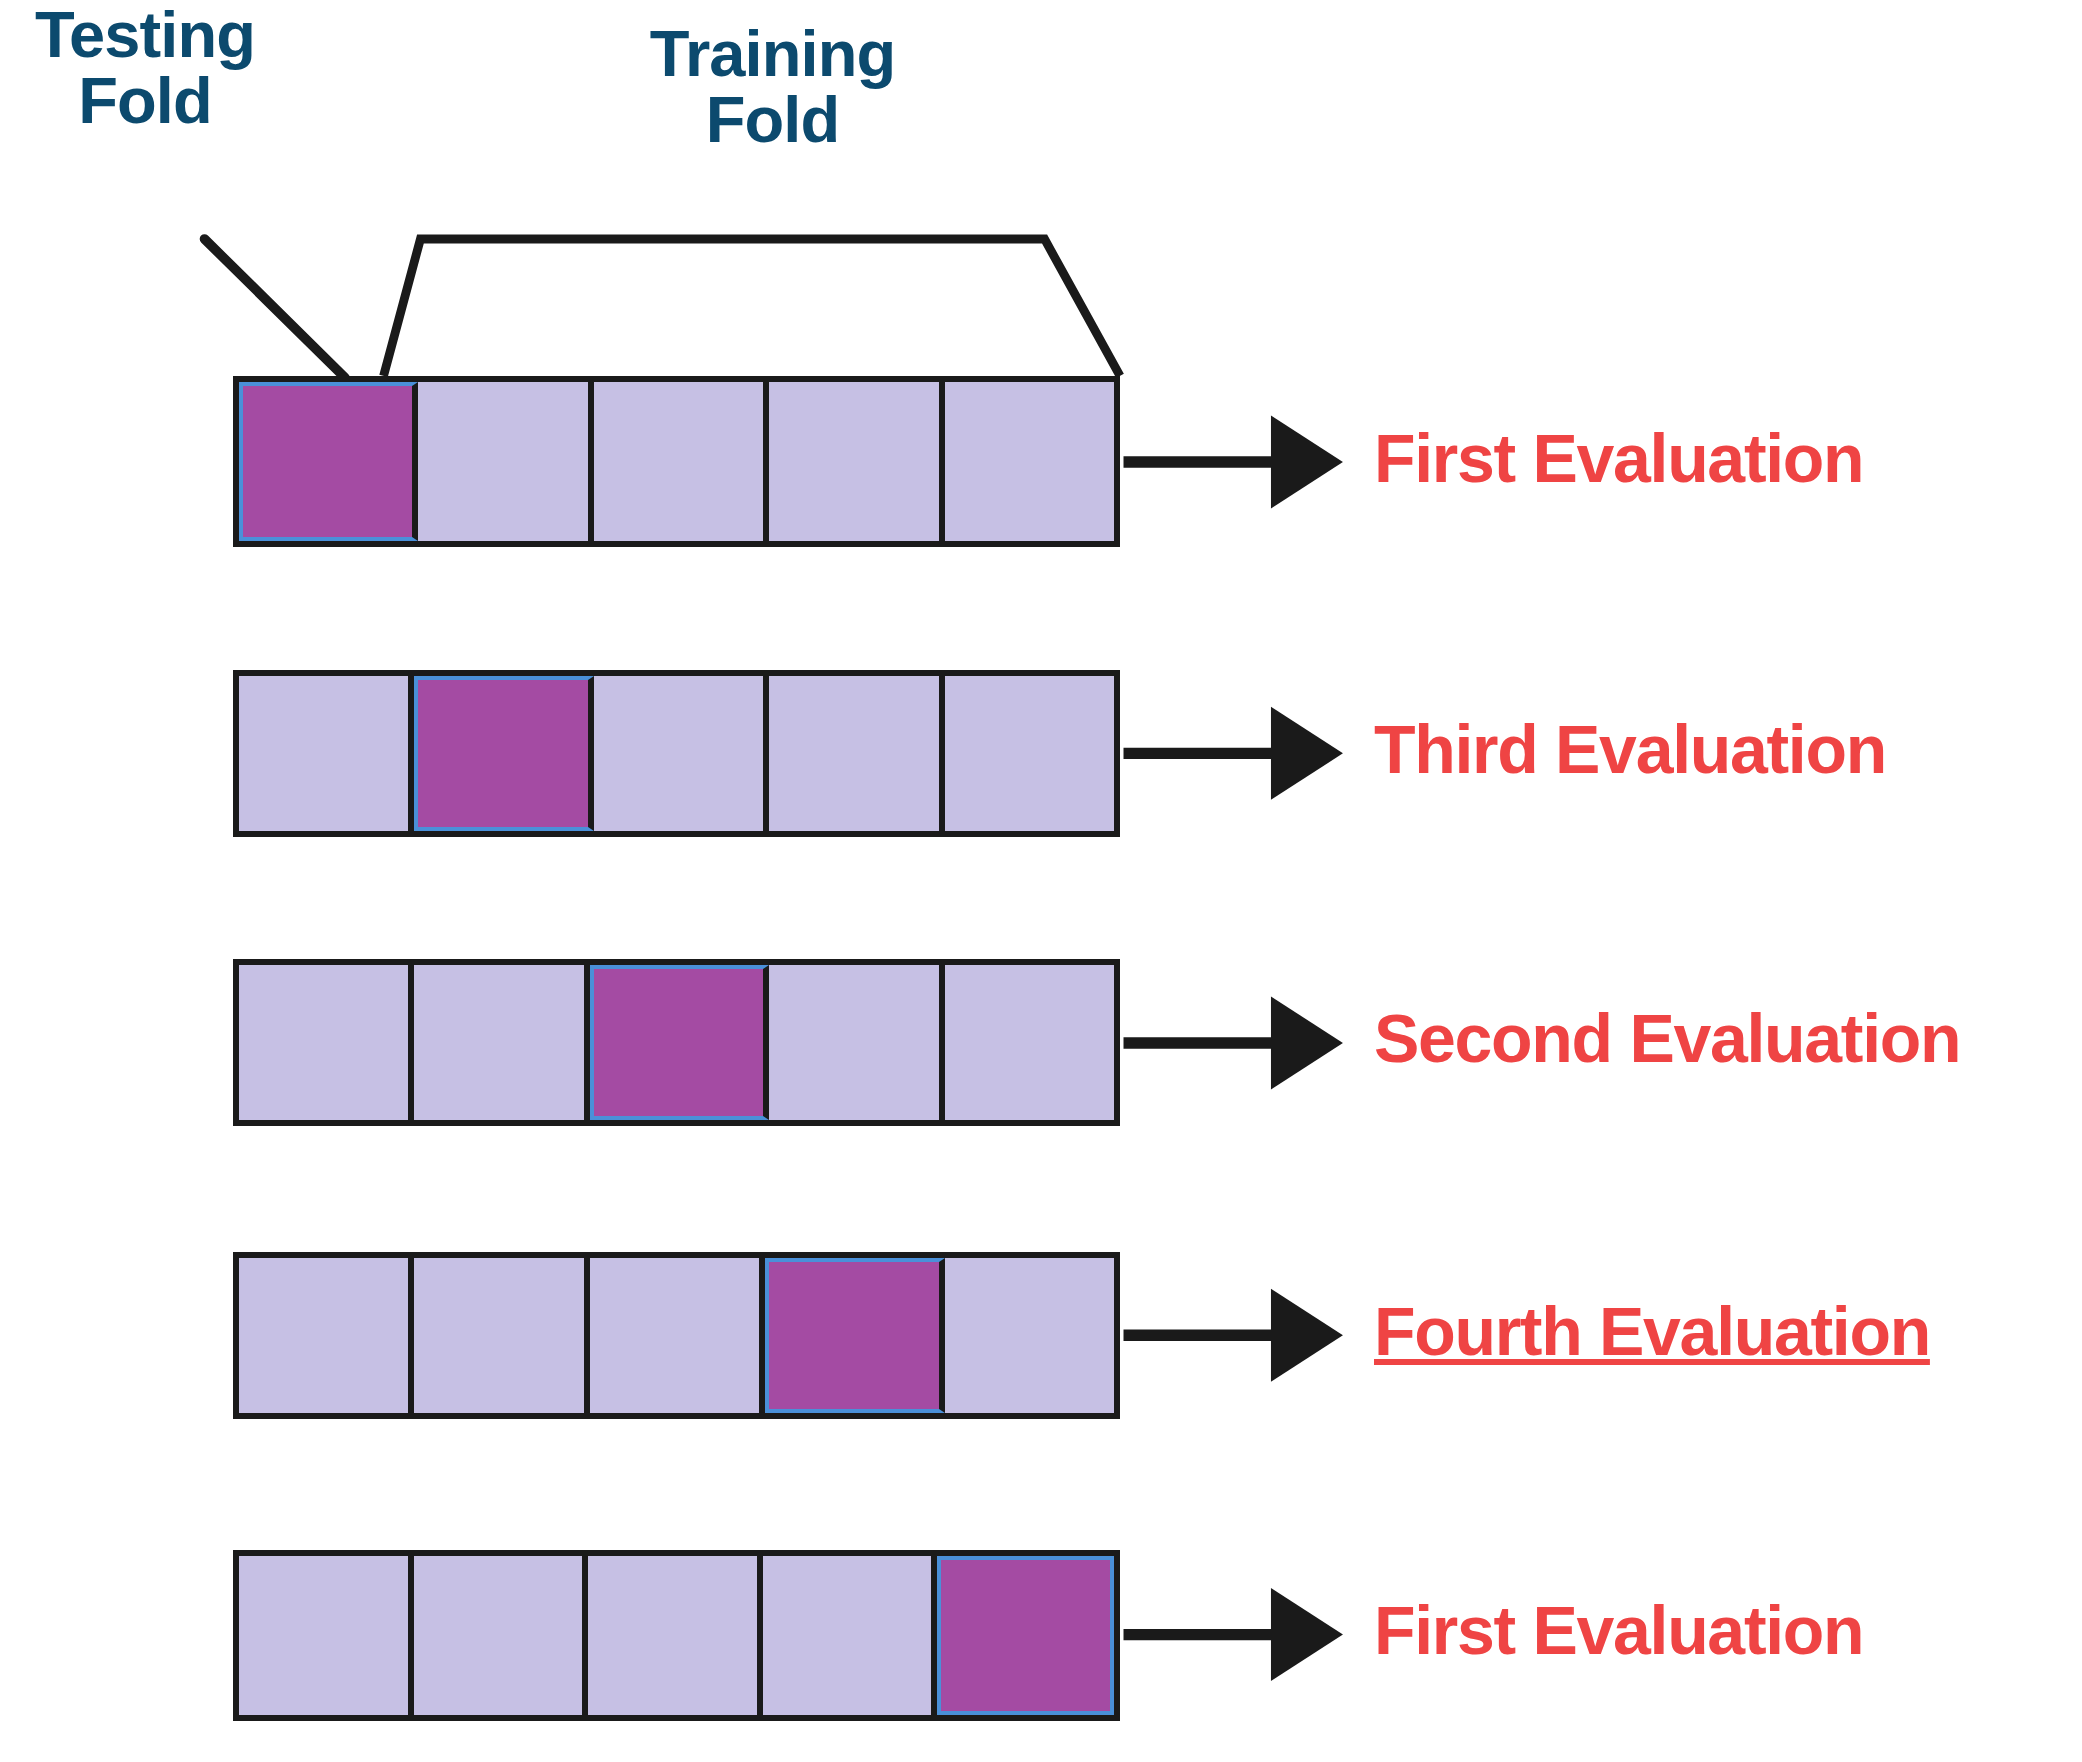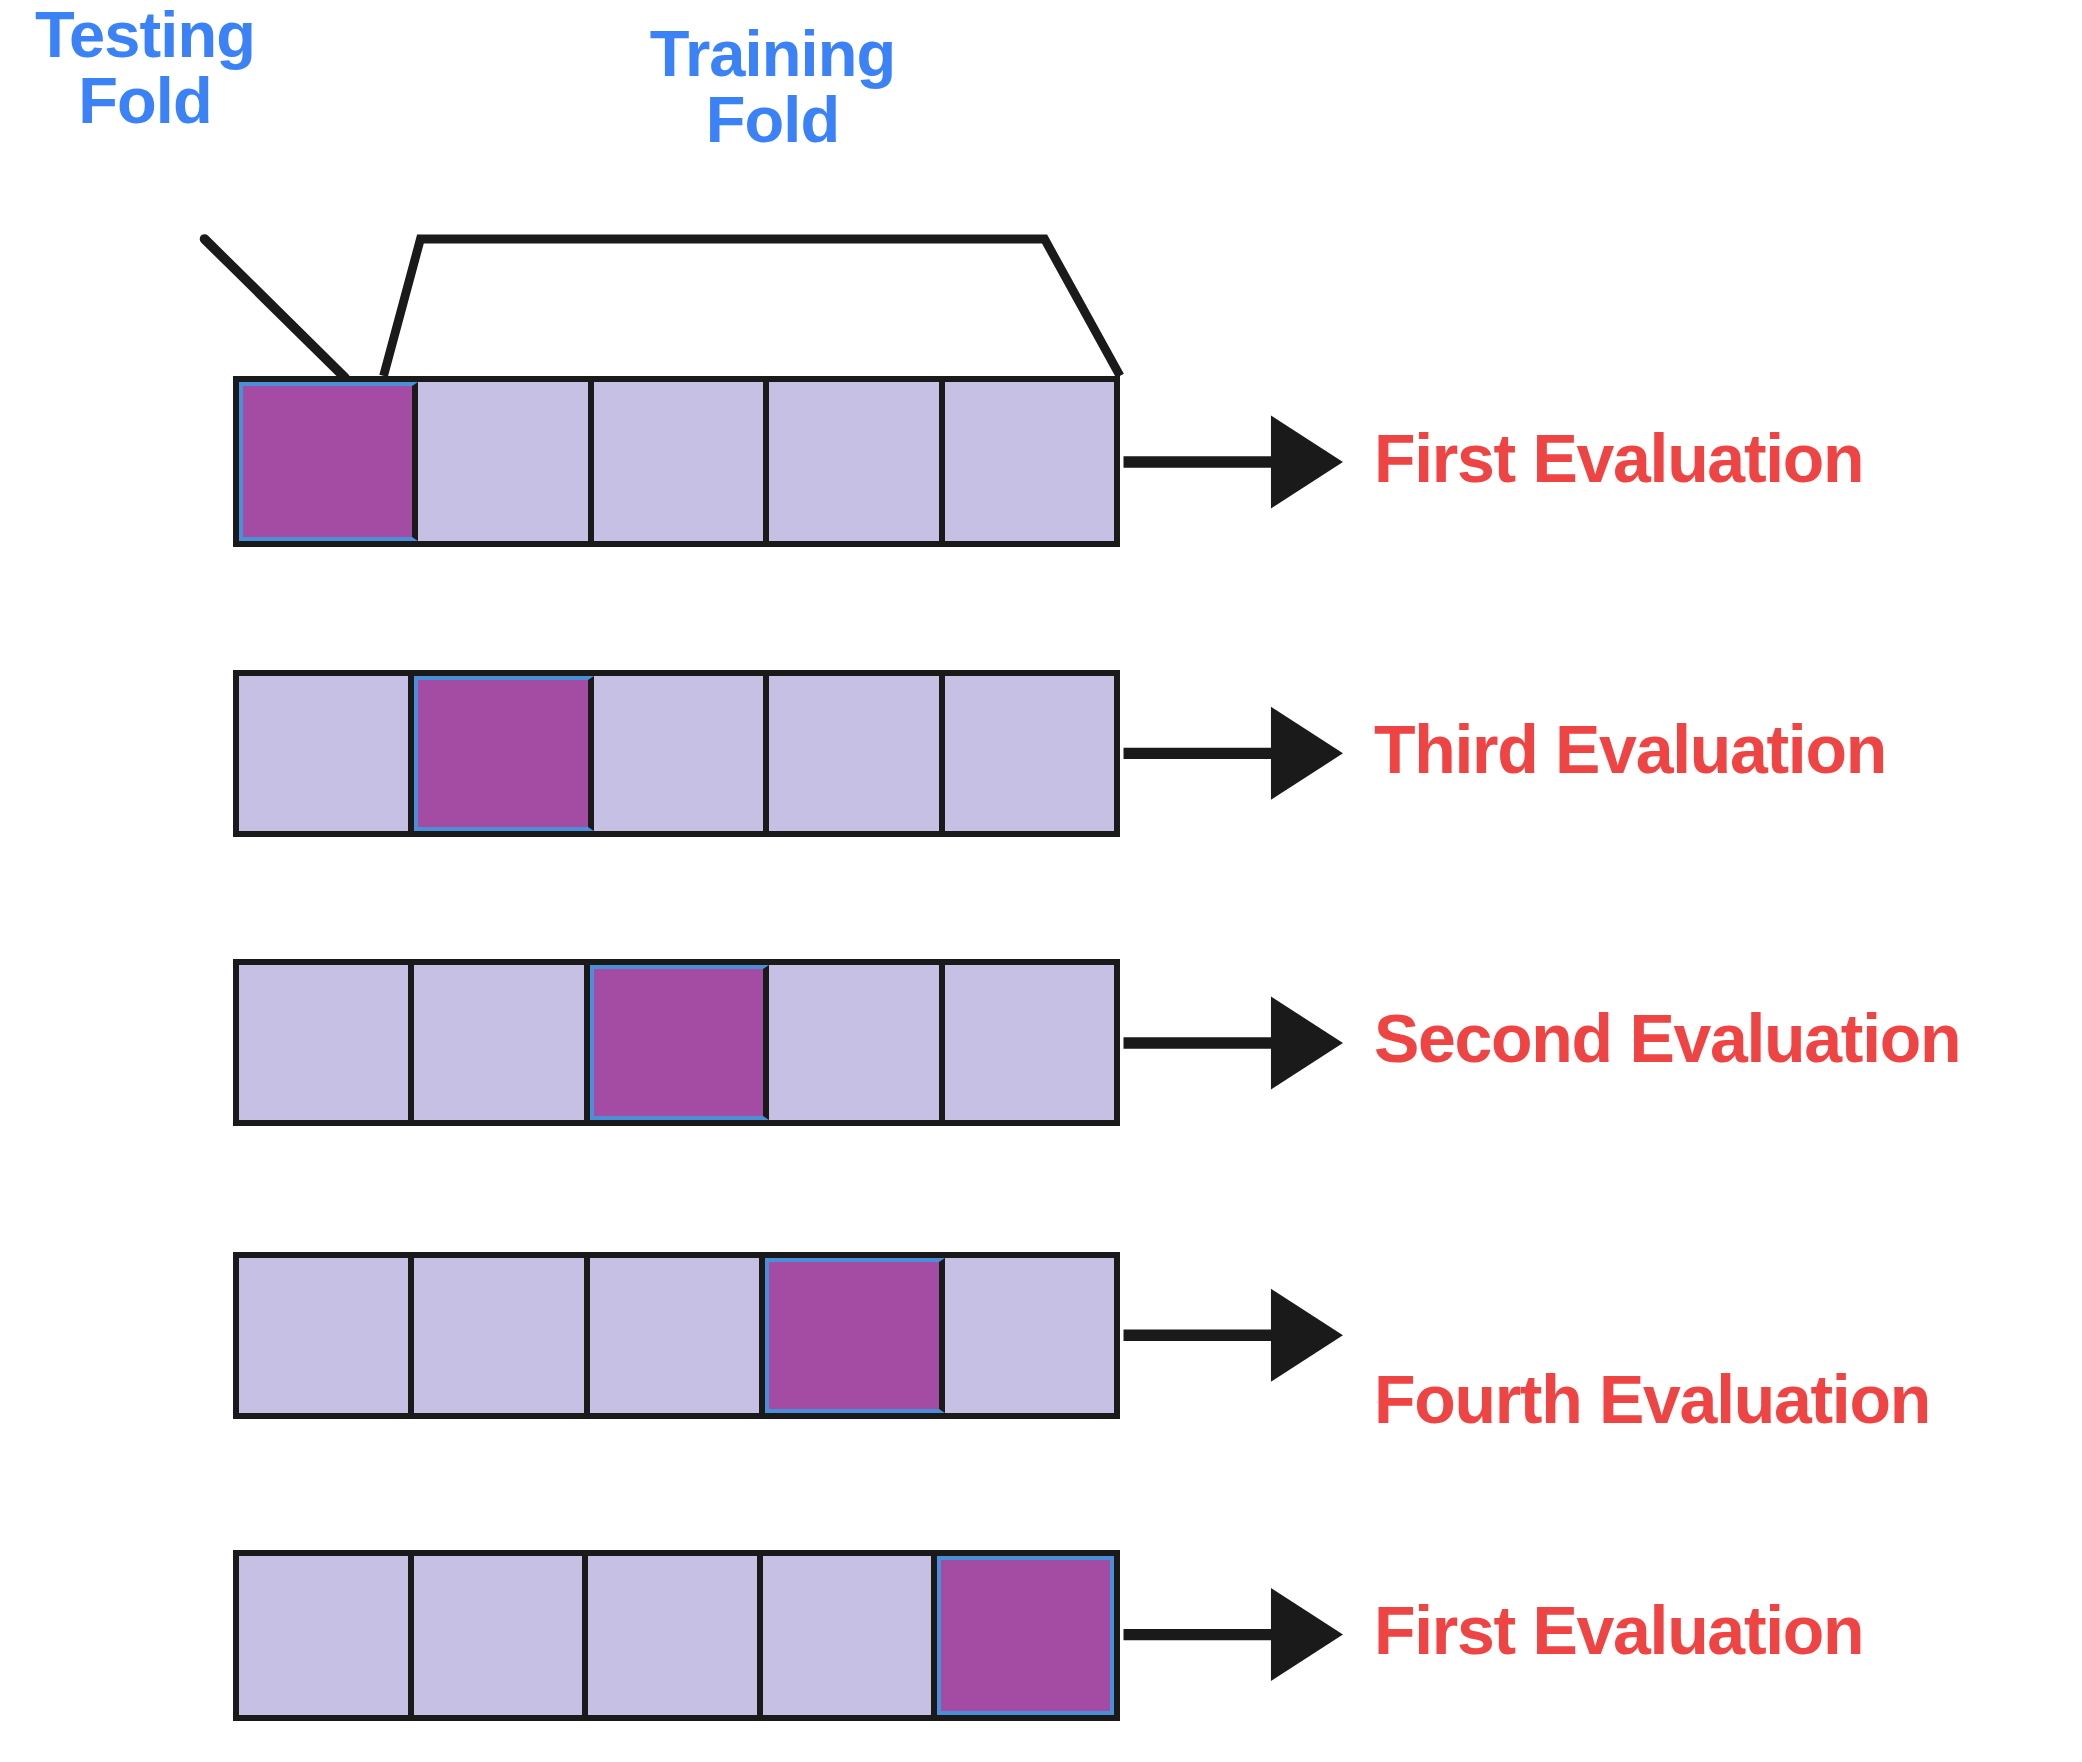--- a/index.html
+++ b/index.html
@@ -15,21 +15,21 @@
     background: #ffffff;
     overflow: hidden;
     font-family: "Liberation Sans", "DejaVu Sans", sans-serif;
   }
 
   
   .caption {
     position: absolute;
     text-align: center;
     font-weight: bold;
-    color: #3b82f6;
+    color: #0c4a6e;
     line-height: 1.02;
     letter-spacing: -0.9px;
     white-space: pre-line;
   }
   #caption-testing {
     left: 0px;
     top: 1.8px;
     width: 290px;
     font-size: 65px;
   }
@@ -171,18 +171,18 @@
         <div class="fold-cell"></div>
         <div class="fold-cell"></div>
         <div class="fold-cell testing"></div>
       </div>
     </div>
 
   <div id="labels-host">
       <div class="eval-label" style="top: 424px;">First Evaluation</div>
       <div class="eval-label" style="top: 715px;">Third Evaluation</div>
       <div class="eval-label" style="top: 1004px;">Second Evaluation</div>
-      <div class="eval-label" style="top: 1365px;">Fourth Evaluation</div>
+      <div class="eval-label" style="top: 1297px; text-decoration: underline;">Fourth Evaluation</div>
       <div class="eval-label" style="top: 1596px;">First Evaluation</div>
     </div>
 
 </div>
 
 
 </body></html>

